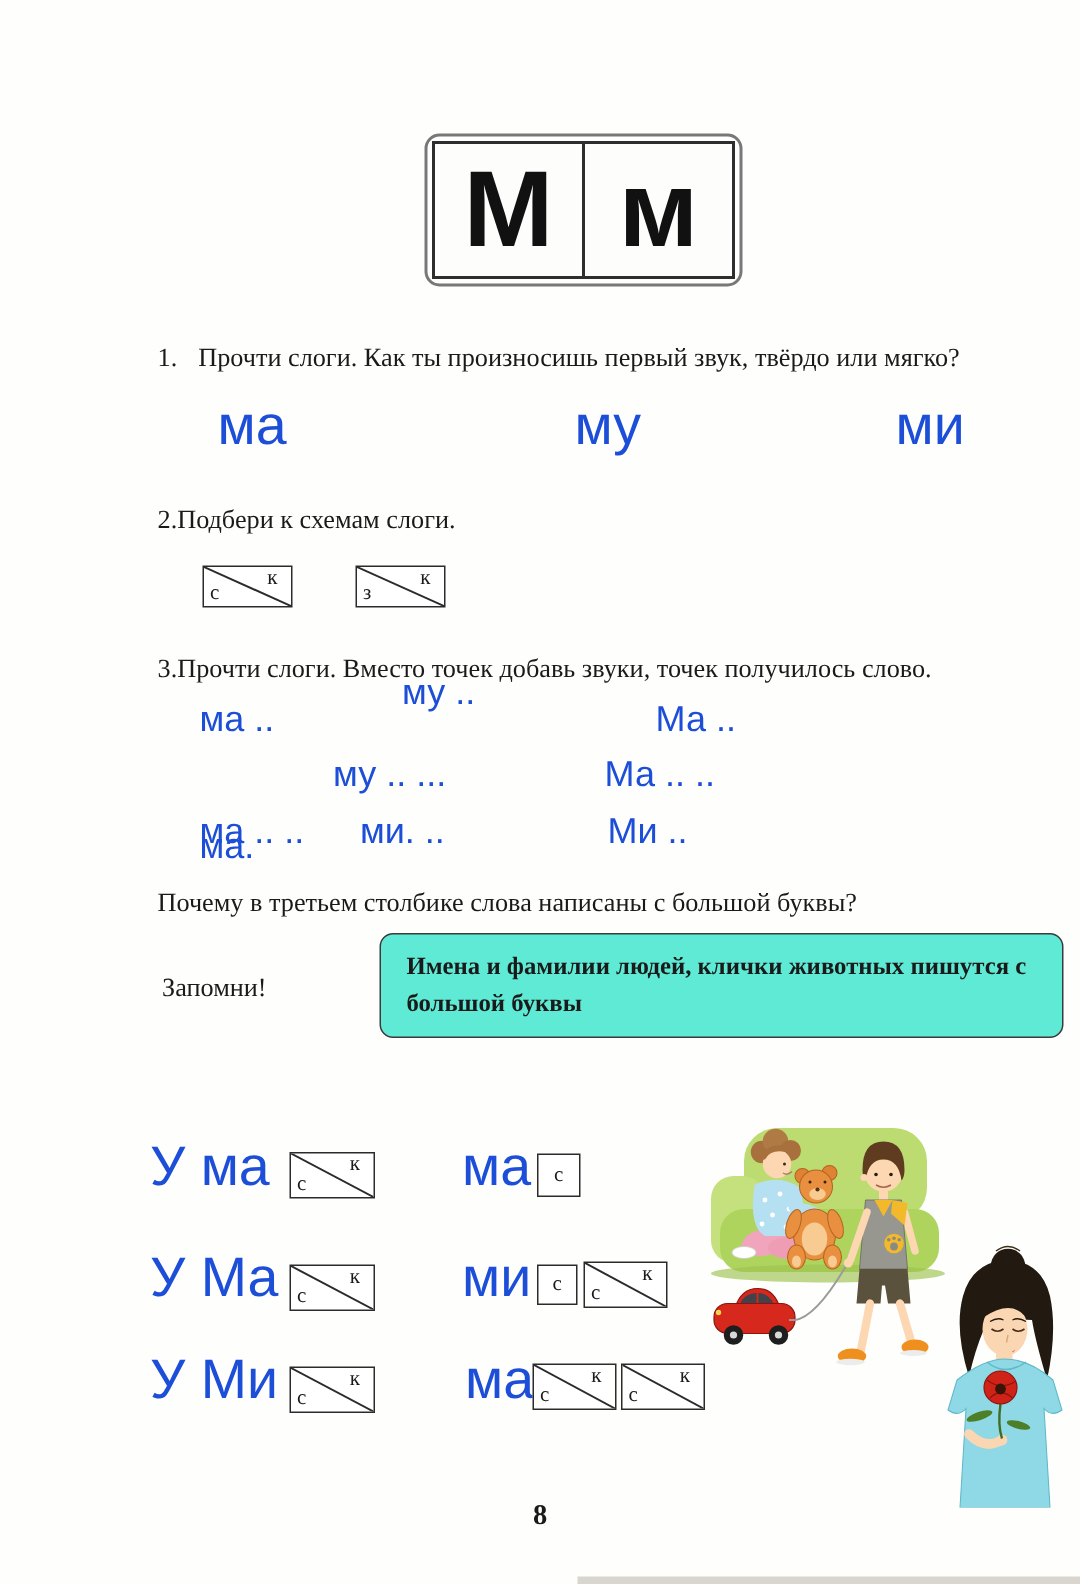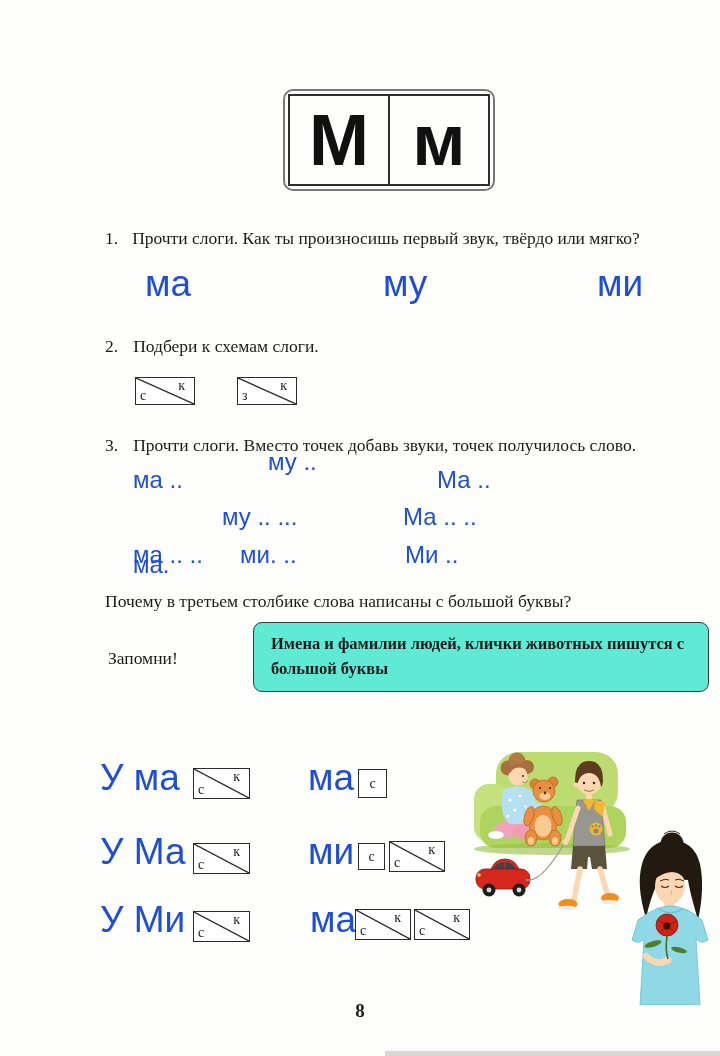--- a/index.html
+++ b/index.html
@@ -3,21 +3,21 @@
 <meta charset="utf-8">
 <style>
   html,body { margin:0; padding:0; background:#e8e8e4; }
   .page {
     position:relative; width:720px; height:1056px; margin:0 auto;
     background:#fefefd; overflow:hidden;
     font-family:"Liberation Serif", serif; color:#1a1a1a;
   }
   .abs { position:absolute; white-space:nowrap; }
   .serif17 { font-size:17.5px; }
-  .exgap { margin-left:15px; }
+  .exgap { }
   .exgap-sm { margin-left:14px; }
   .syll { font-family:"Liberation Sans","DejaVu Sans",sans-serif; color:#1d4ed8; }
   .syll-lg { font-size:37px; }
   .syll-md { font-size:24px; }
 
   .letter-card {
     left:283px; top:89px; width:212px; height:102px;
     border:2.5px solid #787878; border-radius:10px; padding:3px;
     display:flex; background:#fff; box-sizing:border-box;
   }

